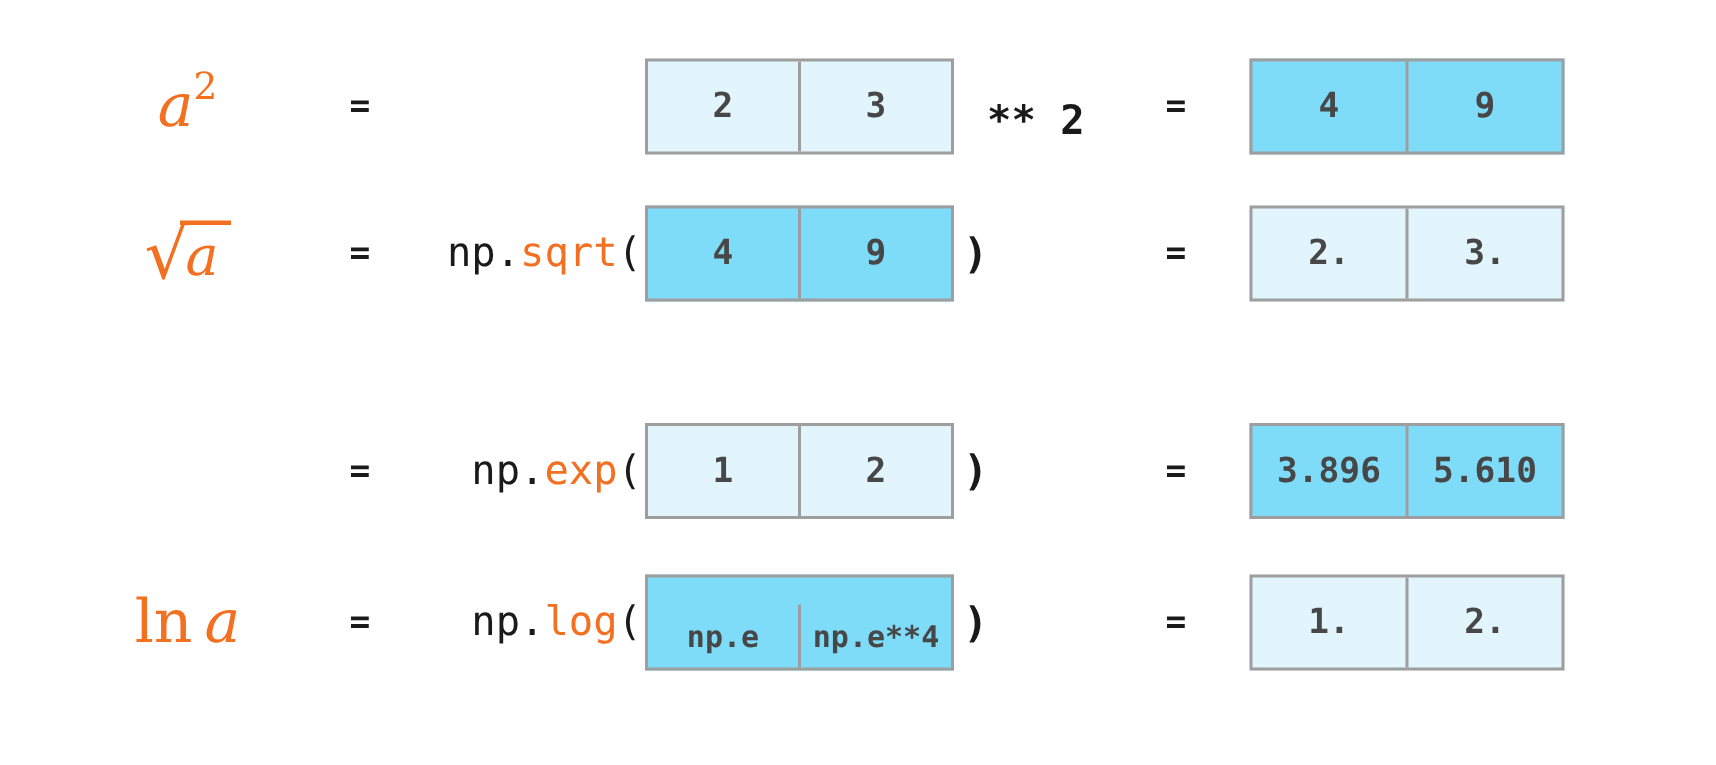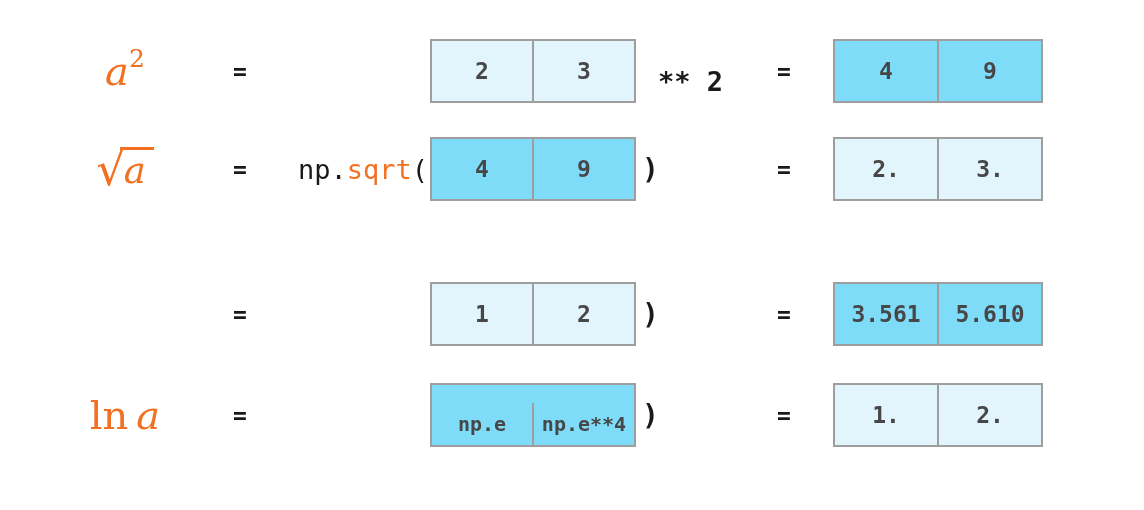--- a/index.html
+++ b/index.html
@@ -163,35 +163,37 @@
     <div class="paren-close">)</div>
     <div class="eq eq-right">=</div>
     <div class="abox out light">
       <div class="cell">2.</div>
       <div class="cell c2">3.</div>
     </div>
   </div>
 
   <div class="row row-exp">
     <div class="eq eq-left">=</div>
+    <div class="code"><span class="mod">np.</span><span class="fn">exp</span><span class="paren">(</span></div>
     <div class="abox in light">
       <div class="cell">1</div>
       <div class="cell c2">2</div>
     </div>
     <div class="paren-close">)</div>
     <div class="eq eq-right">=</div>
     <div class="abox out dark">
-      <div class="cell">3.561</div>
+      <div class="cell">3.896</div>
       <div class="cell c2">5.610</div>
     </div>
   </div>
 
   <div class="row row-log">
     <div class="math"><span class="mrm">ln</span> <span class="mi">a</span></div>
     <div class="eq eq-left">=</div>
+    <div class="code"><span class="mod">np.</span><span class="fn">log</span><span class="paren">(</span></div>
     <div class="abox in dark small-cells">
       <div class="cell">np.e</div>
       <div class="cell c2">np.e**4</div>
     </div>
     <div class="paren-close">)</div>
     <div class="eq eq-right">=</div>
     <div class="abox out light">
       <div class="cell">1.</div>
       <div class="cell c2">2.</div>
     </div>

